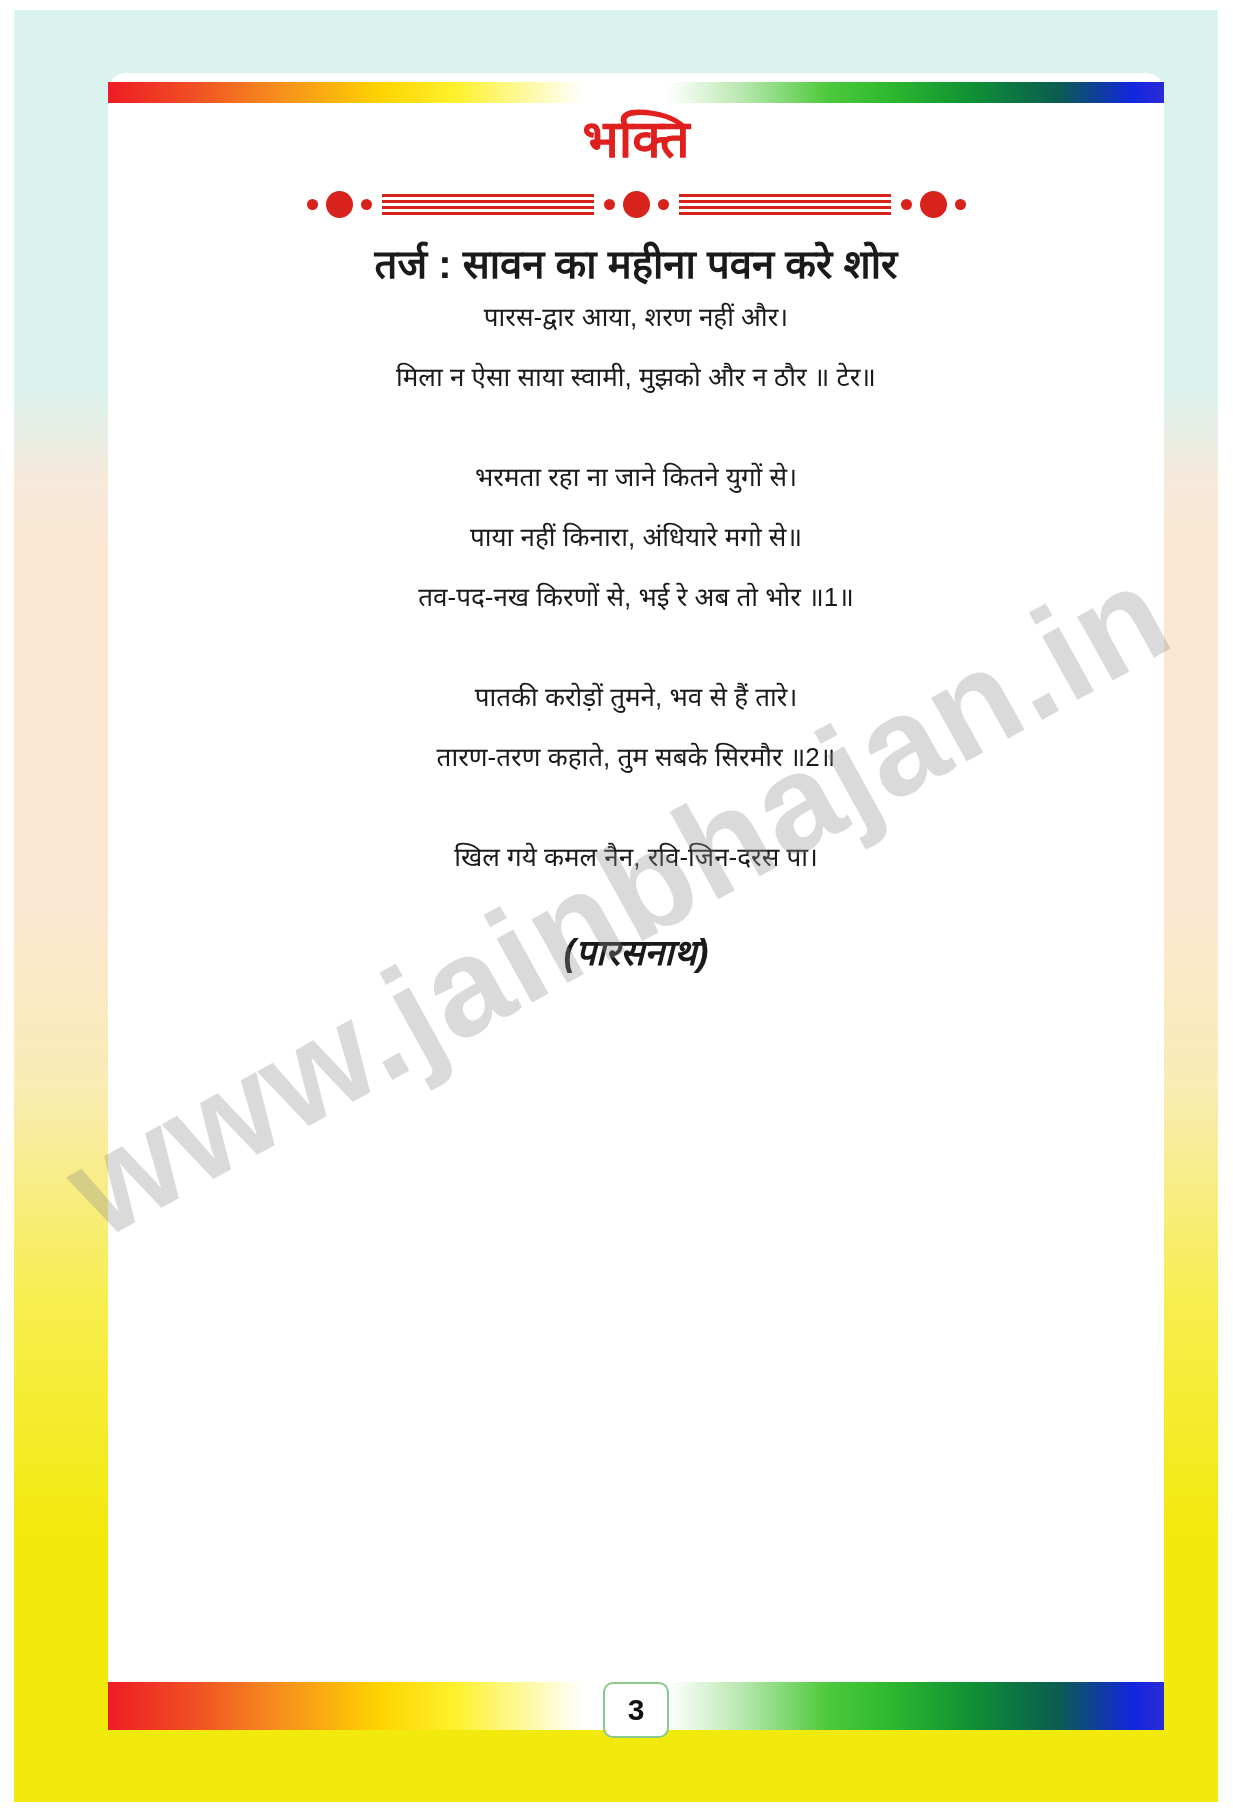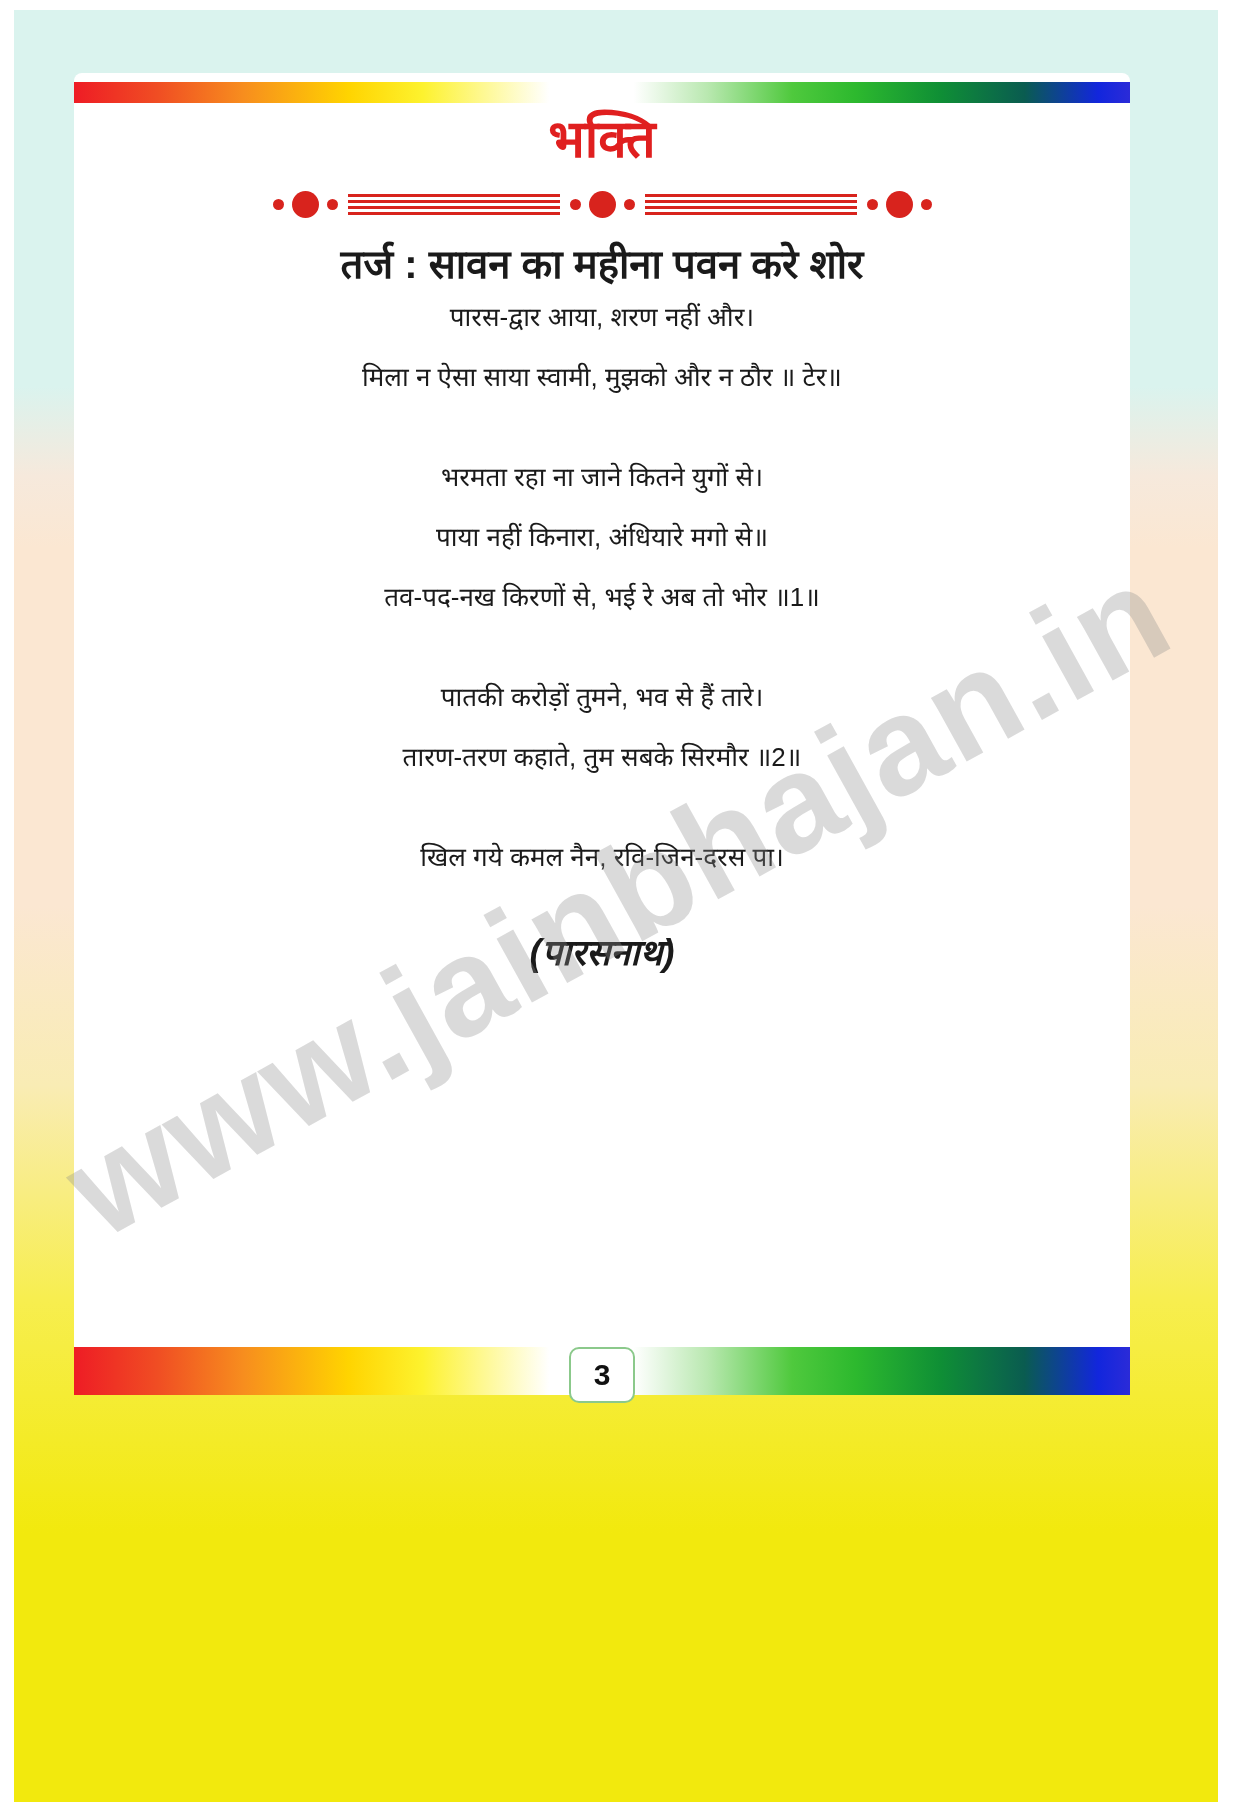--- a/index.html
+++ b/index.html
@@ -18,22 +18,22 @@
       #daf3ee 0%, #daf3ee 21%,
       #f6e9dc 26%,
       #fbe7d2 30%, #fbe7d2 50%,
       #f9ecb4 60%,
       #f7ee4f 72%,
       #f2e90d 85%, #f2e90d 100%);
   }
 
   
   .page {
-    position:absolute; left:74px; top:73px; width:1056px; height:1322px;
-    background:#ffffff; border-radius:8px;
+    position:absolute; left:108px; top:73px; width:1056px; height:1657px;
+    background:#ffffff; border-radius:18px;
   }
 
   .rainbow {
     position:absolute; left:0; right:0;
     background:linear-gradient(90deg,
       #ee1c25 0%, #f04e23 8%, #f78d1e 16%, #ffd400 26%, #fdf22e 33%,
       #ffffff 45%, #ffffff 53%, #b9e8b0 60%, #4fc93d 68%, #2db92e 74%,
       #0f8f35 82%, #0a5c50 90%, #1226dd 97%, #2b2bd8 100%);
   }
   .rainbow.top { top:9px; height:21px; }

